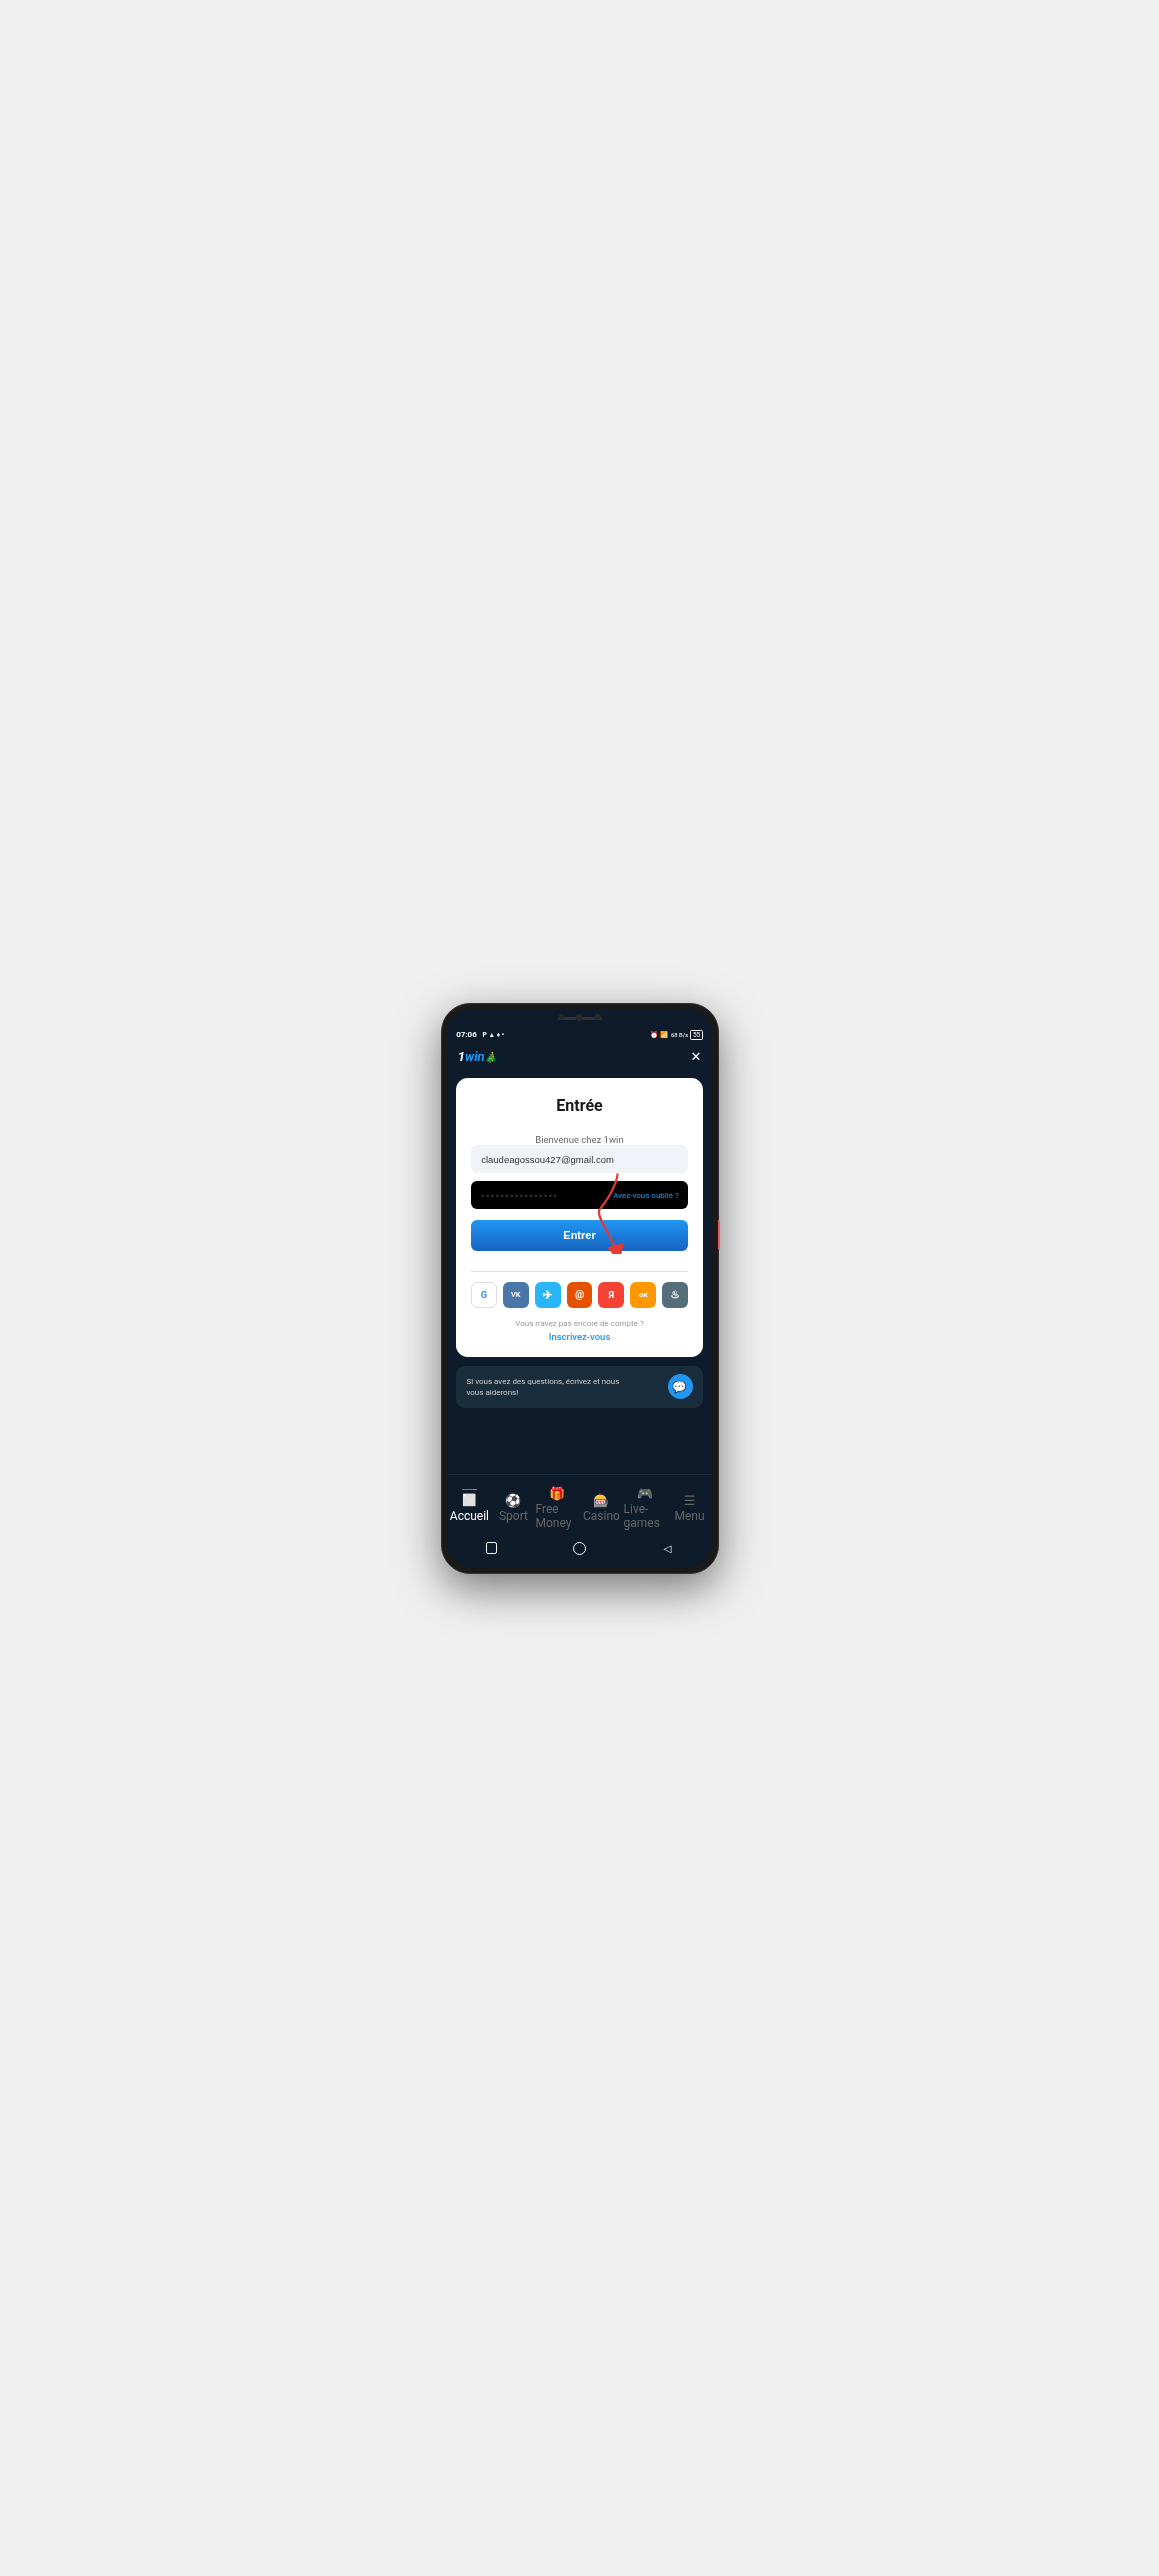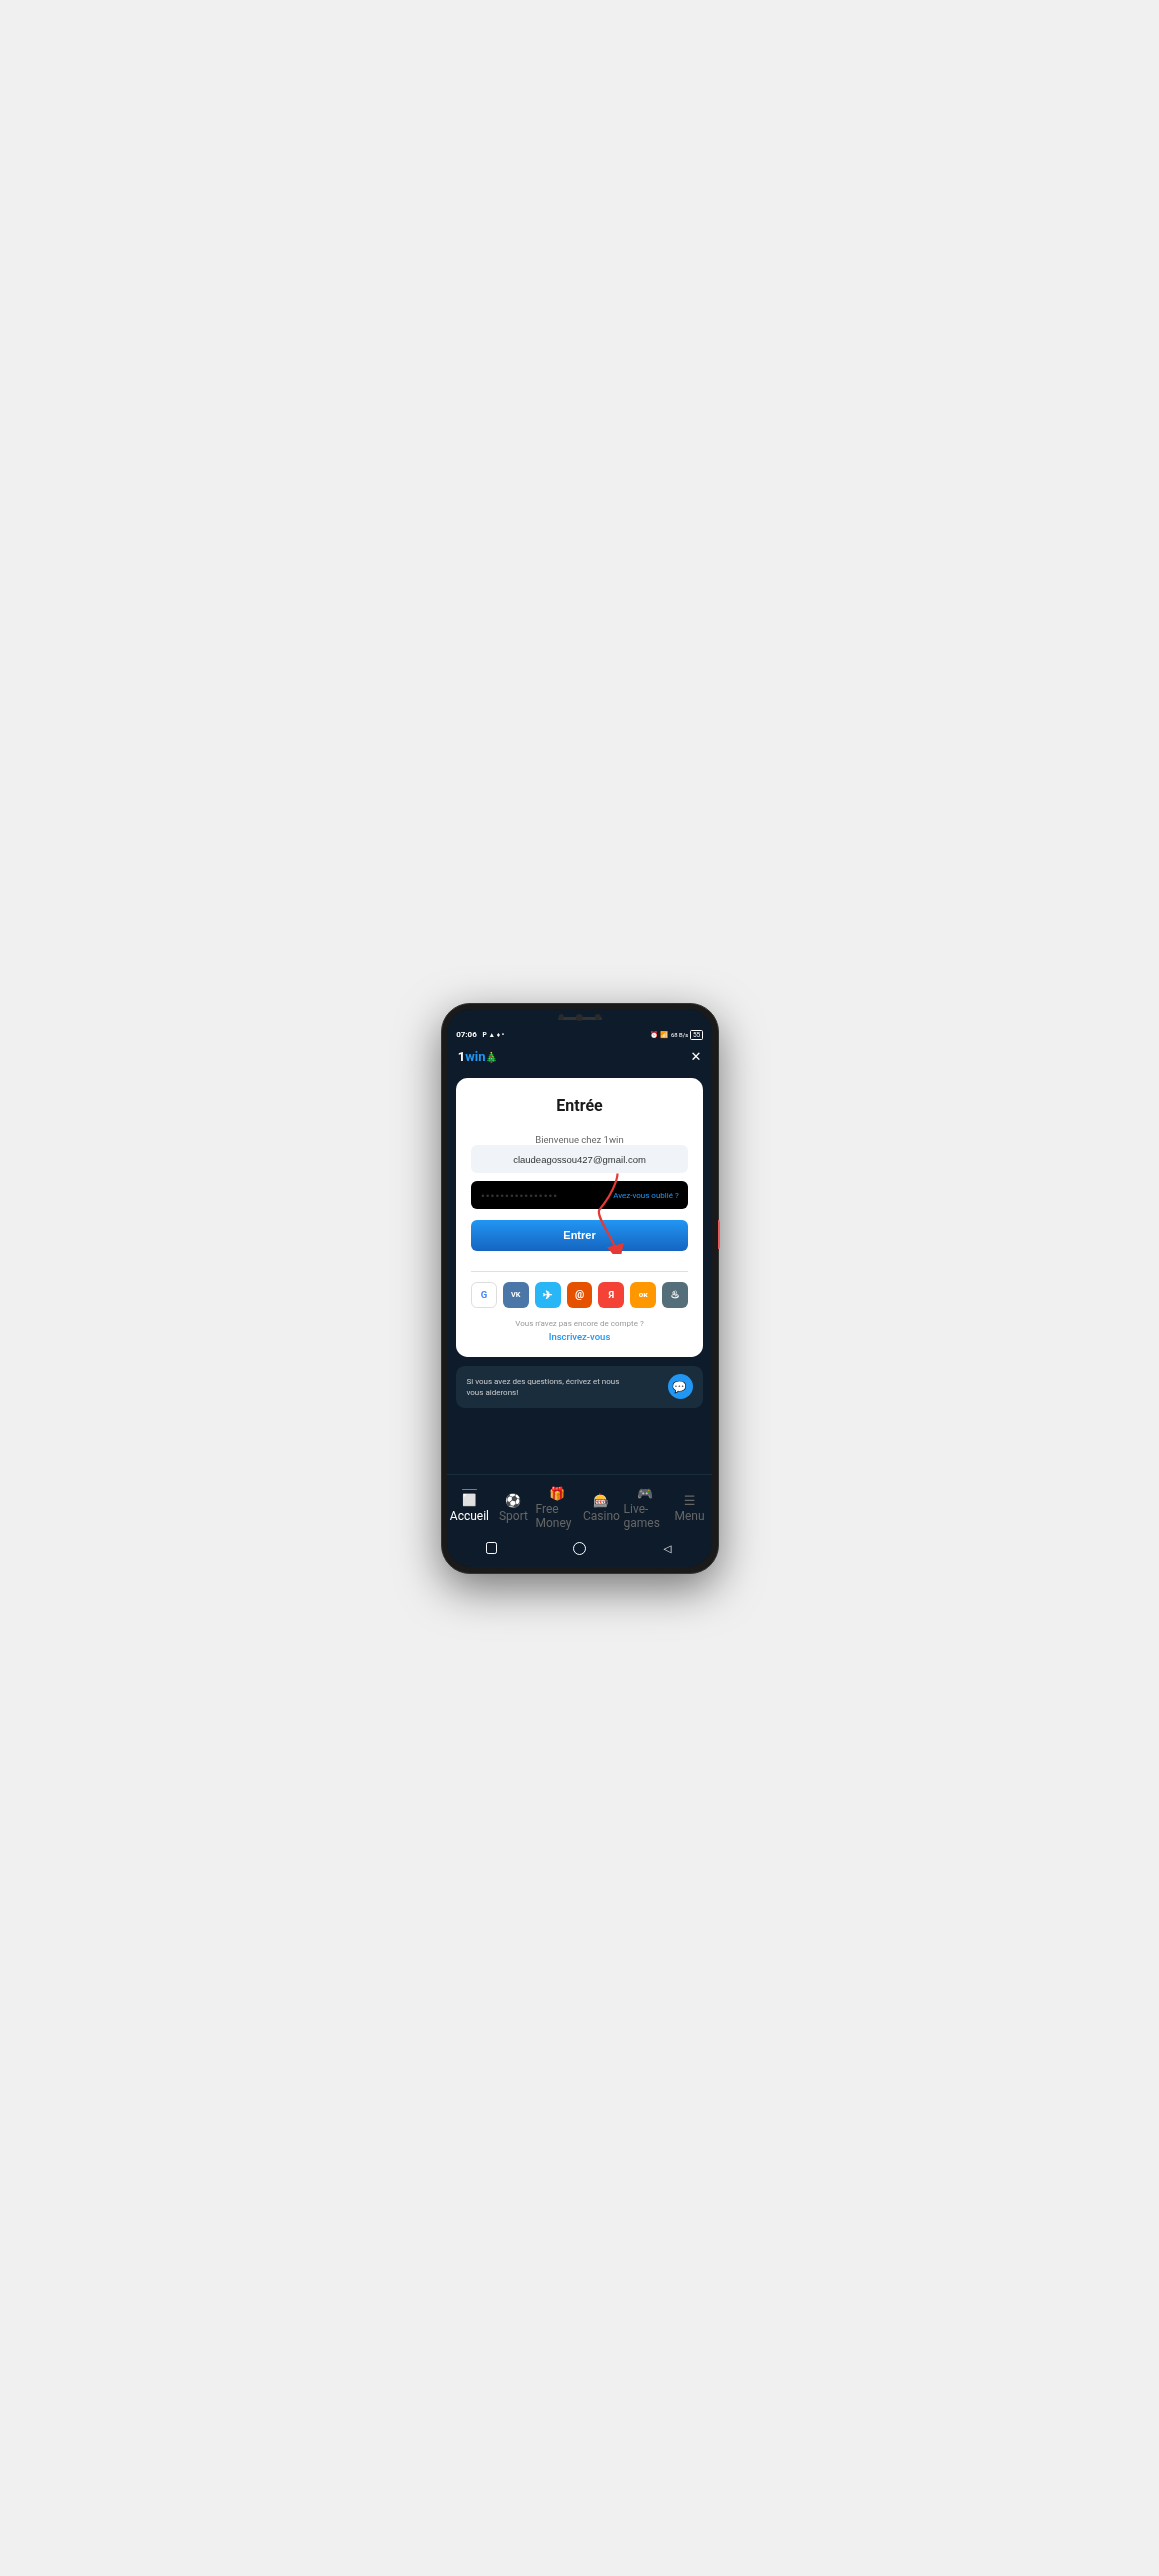--- a/index.html
+++ b/index.html
@@ -116,20 +116,21 @@
       justify-content: space-between;
       align-items: center;
       padding: 5.9px 10.3px 7.3px;
       flex-shrink: 0;
     }
 
     .logo {
       font-size: 13px;
       font-weight: bold;
       color: #2196F3;
+      font-style: italic;
     }
 
     .logo span {
       color: white;
     }
 
     .logo-tree {
       font-size: 10.3px;
     }
 
@@ -174,21 +175,20 @@
     .input-field {
       width: 100%;
       background: #f0f4f8;
       border: none;
       border-radius: 5.9px;
       padding: 8.8px 10.3px;
       font-size: 9.5px;
       color: #333;
       margin-bottom: 7.3px;
       outline: none;
-      text-align: center;
     }
 
     .password-row {
       display: flex;
       align-items: center;
       background: #000000;
       border-radius: 5.9px;
       margin-bottom: 10.3px;
       padding: 0 10.3px;
     }

